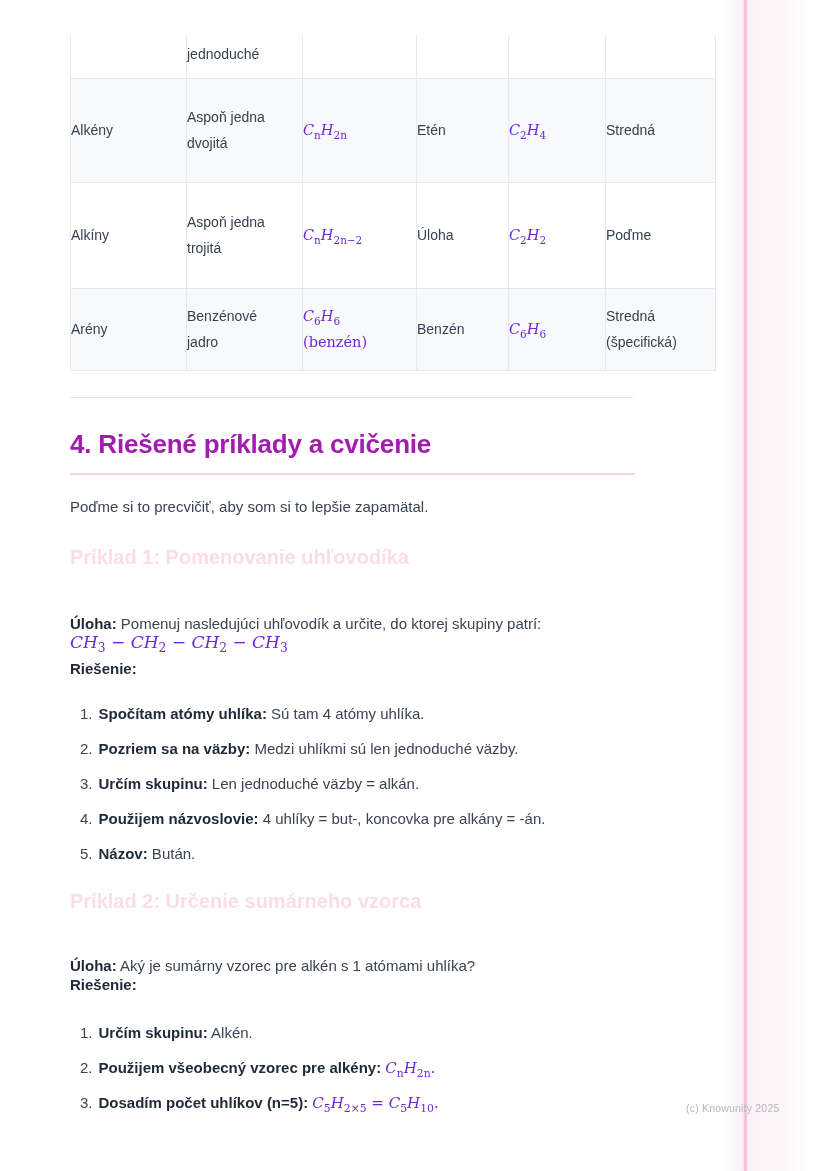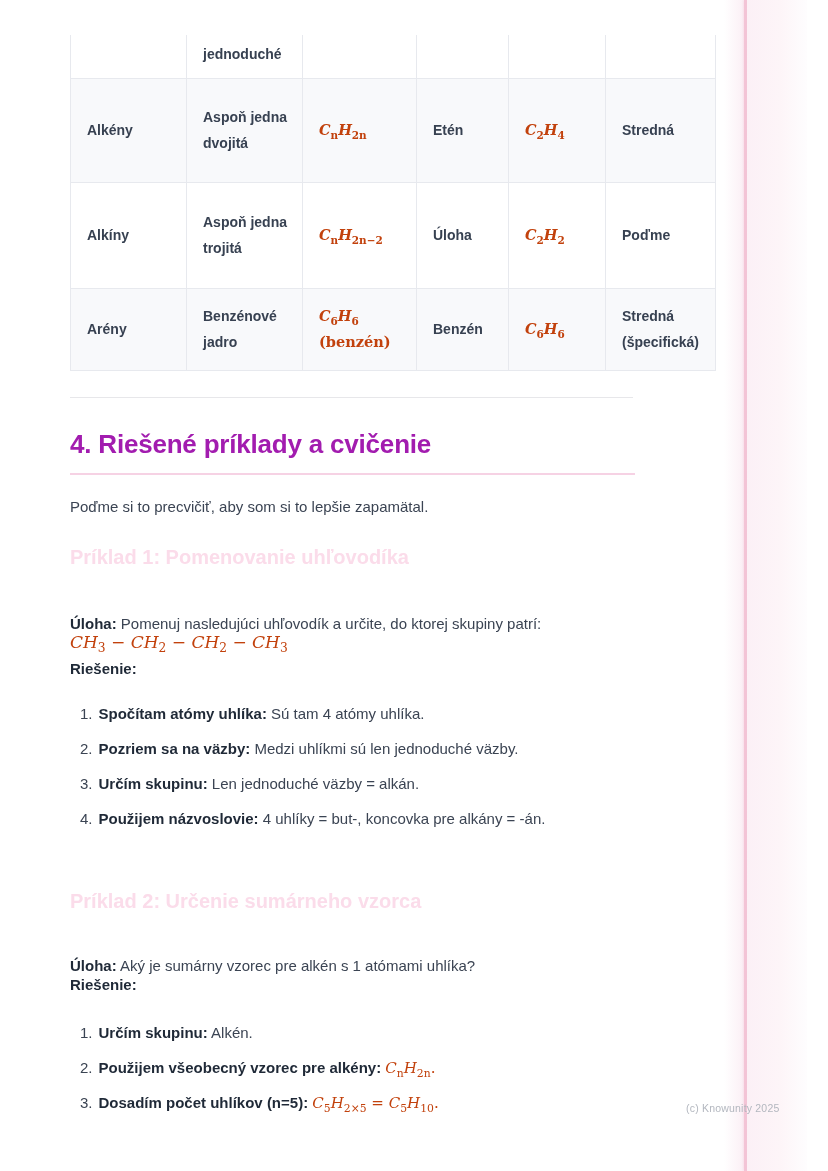--- a/index.html
+++ b/index.html
@@ -12,28 +12,28 @@
                background:linear-gradient(90deg,#ffffff,#fbeff5); }
   .edge-line { position:absolute; top:0; left:744px; width:3px; height:100%;
                background:#f3c4d6; box-shadow:0 0 3px #f5cedd; }
   .edge-tint { position:absolute; top:0; left:747px; width:60px; height:100%;
                background:linear-gradient(90deg,#fcf0f6 0%,#fdf5f8 55%,#fefdfe 100%); }
 
   
   table.hc { position:absolute; left:70px; top:35px; border-collapse:collapse;
              table-layout:fixed; width:645px; font-size:14px; color:#374151; }
   table.hc td { border:1px solid #e7e9ee; vertical-align:middle;
-                padding:10px 14px 10px 16px; line-height:26px; background:#ffffff;font-weight:bold; }
+                padding:10px 14px 10px 0; line-height:26px; background:#ffffff; }
   table.hc tr.cut td { border-top:none; height:43px; padding-top:2px; padding-bottom:6px; }
   table.hc tr.alt td { background:#f8f9fb; }
   table.hc tr.r1 td { height:104px; }
   table.hc tr.r2 td { height:106px; }
   table.hc tr.r3 td { height:82px; }
 
-  .math { font-family:"DejaVu Serif", serif; color:#c2410c; }
+  .math { font-family:"DejaVu Serif", serif; color:#6d28d9; }
   .math em { font-style:italic; }
   .math sub { font-size:0.72em; line-height:0; }
   table.hc .math { font-size:14.5px; }
 
   .hr-gray { position:absolute; left:70px; top:397px; width:563px; height:1px; background:#e7e7ea; }
   .h2 { position:absolute; left:70px; top:429px; width:600px;
         font-size:26px; font-weight:700; color:#a21caf; letter-spacing:-0.2px; }
   .hr-pink { position:absolute; left:70px; top:473px; width:565px; height:2px; background:#f6d2e4; }
   .intro { position:absolute; left:70px; top:496px; width:600px; font-size:15px; line-height:22px; }
 
@@ -119,20 +119,21 @@
   <h3 class="h3 h3-1">Príklad 1: Pomenovanie uhľovodíka</h3>
   <p class="task task-1"><strong>Úloha:</strong><span> Pomenuj nasledujúci uhľovodík a určite, do ktorej skupiny patrí:</span></p>
   <div class="math formula-line"><em>CH</em><sub>3</sub><span> − </span><em>CH</em><sub>2</sub><span> − </span><em>CH</em><sub>2</sub><span> − </span><em>CH</em><sub>3</sub></div>
   <p class="sol sol-1">Riešenie:</p>
 
   <ol class="steps steps-1">
     <li><span class="num">1.</span><strong>Spočítam atómy uhlíka:</strong><span> Sú tam 4 atómy uhlíka.</span></li>
     <li><span class="num">2.</span><strong>Pozriem sa na väzby:</strong><span> Medzi uhlíkmi sú len jednoduché väzby.</span></li>
     <li><span class="num">3.</span><strong>Určím skupinu:</strong><span> Len jednoduché väzby = alkán.</span></li>
     <li><span class="num">4.</span><strong>Použijem názvoslovie:</strong><span> 4 uhlíky = but-, koncovka pre alkány = -án.</span></li>
+    <li><span class="num">5.</span><strong>Názov:</strong><span> Bután.</span></li>
   </ol>
 
   <h3 class="h3 h3-2">Príklad 2: Určenie sumárneho vzorca</h3>
   <p class="task task-2"><strong>Úloha:</strong><span> Aký je sumárny vzorec pre alkén s 1 atómami uhlíka?</span></p>
   <p class="sol sol-2">Riešenie:</p>
 
   <ol class="steps steps-2">
     <li><span class="num">1.</span><strong>Určím skupinu:</strong><span> Alkén.</span><span class="math"></span></li>
     <li><span class="num">2.</span><strong>Použijem všeobecný vzorec pre alkény:</strong><span> </span><span class="math"><em>C</em><sub>n</sub><em>H</em><sub>2n</sub><span>.</span></span></li>
     <li><span class="num">3.</span><strong>Dosadím počet uhlíkov (n=5):</strong><span> </span><span class="math"><em>C</em><sub>5</sub><em>H</em><sub>2×5</sub><span> = </span><em>C</em><sub>5</sub><em>H</em><sub>10</sub><span>.</span></span></li>

